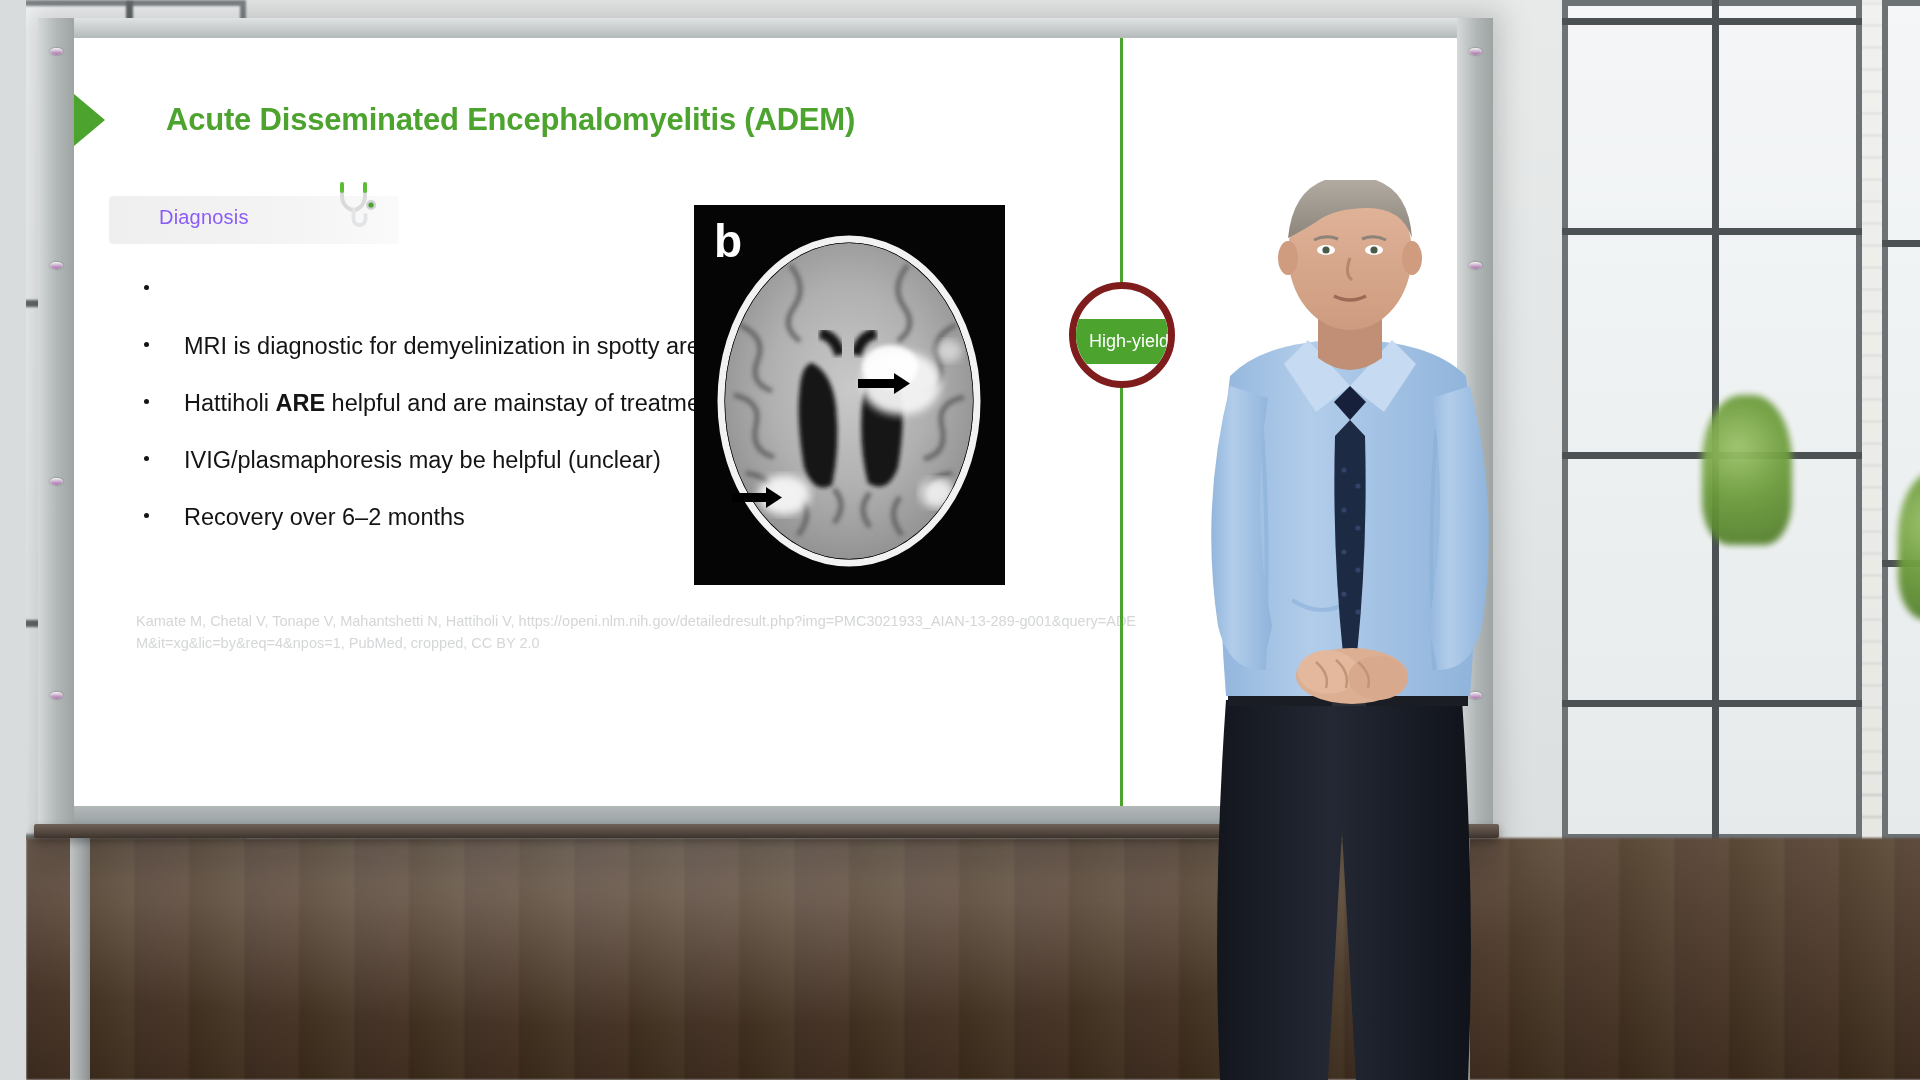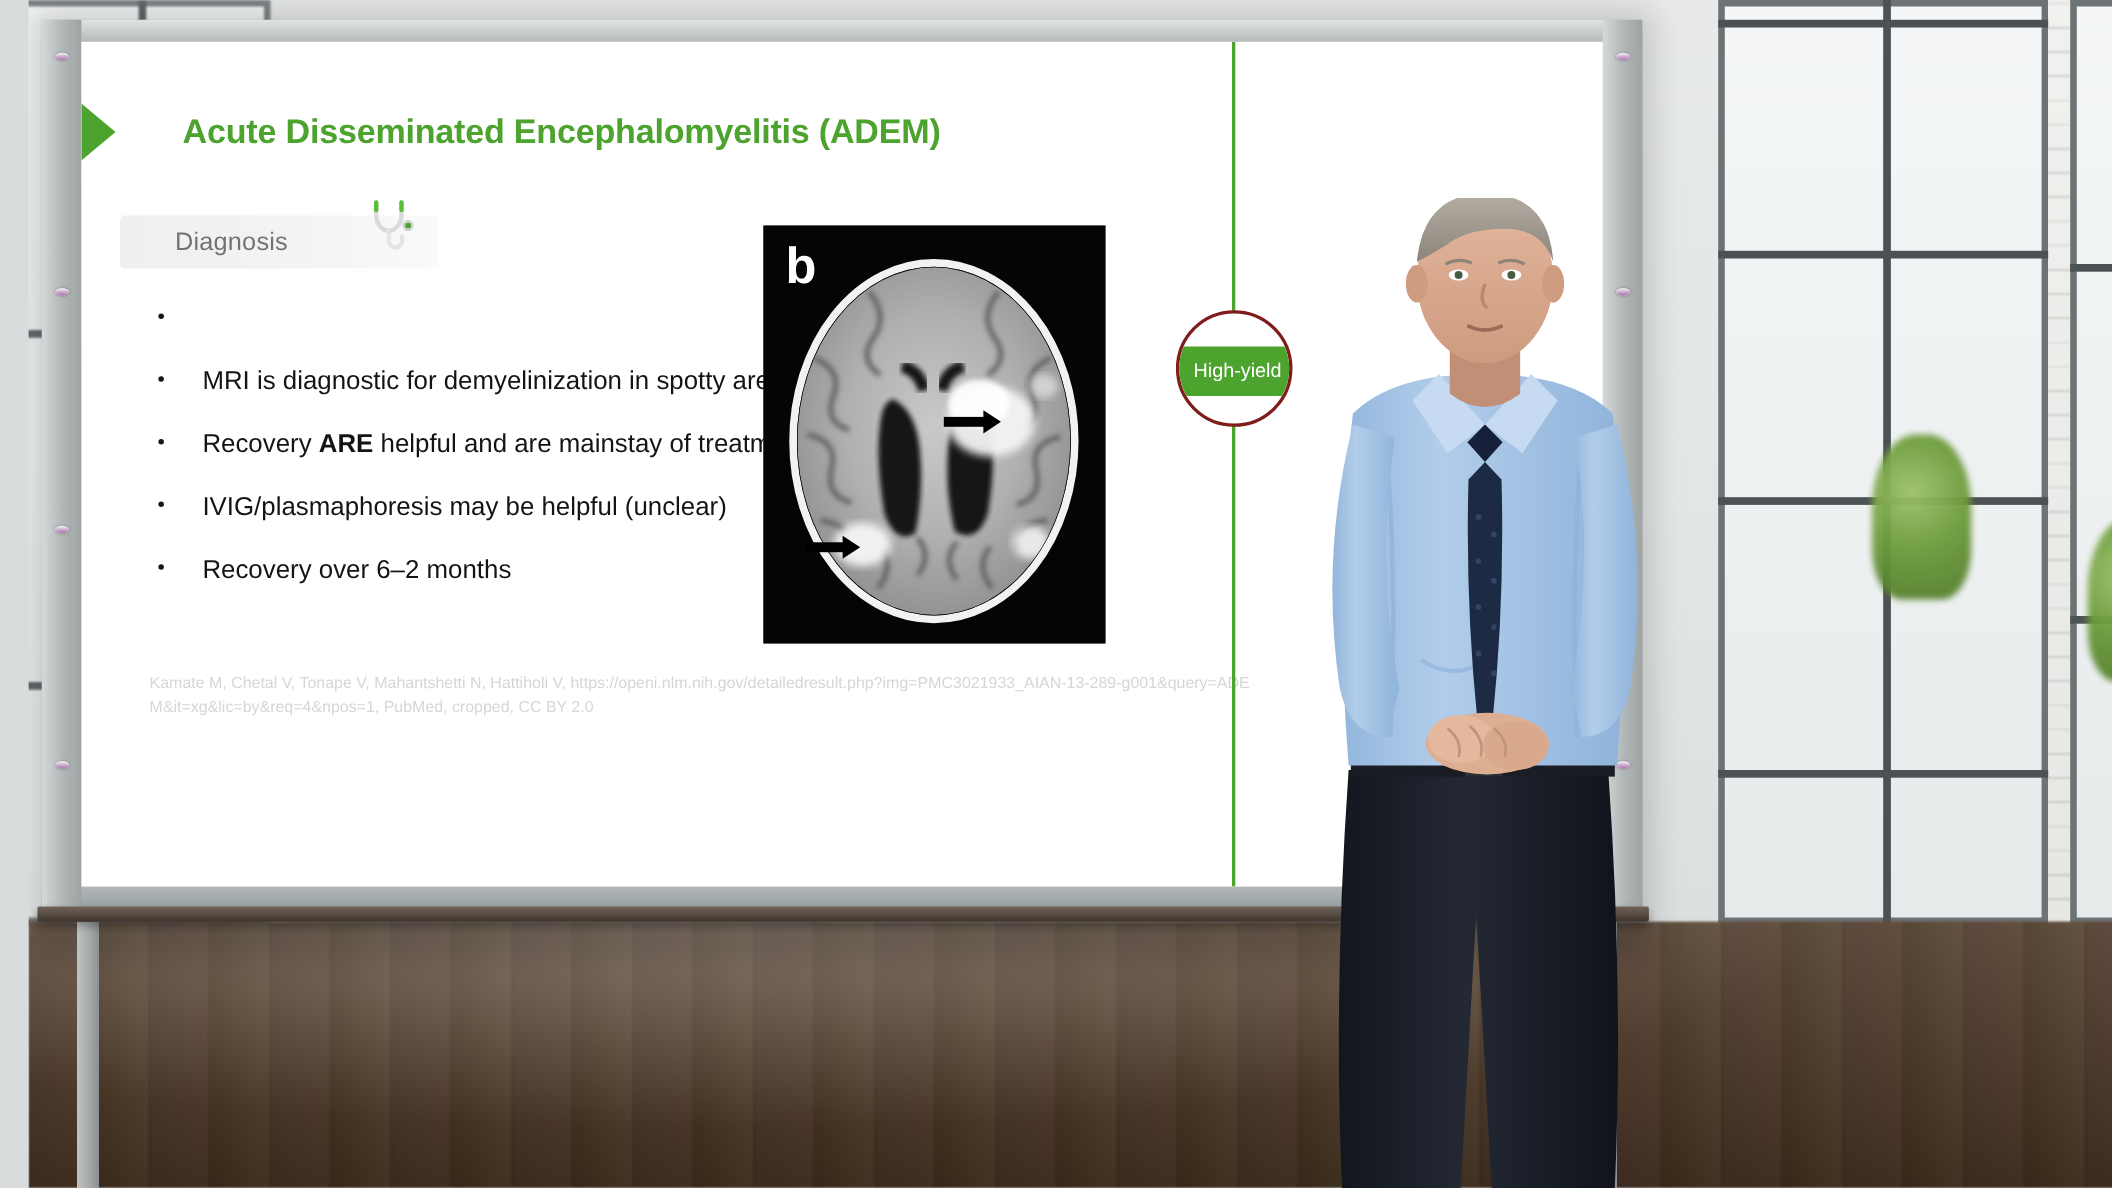--- a/index.html
+++ b/index.html
@@ -139,21 +139,21 @@
     letter-spacing: -0.2px; white-space: nowrap;
   }
 
   #subtitle-pill {
     position: absolute; left: 35px; top: 158px; width: 290px; height: 48px;
     background: linear-gradient(90deg, #efefef 0%, #f3f3f3 55%, #fafafa 100%);
     border-radius: 4px 0 0 4px;
   }
   #subtitle-text {
     position: absolute; left: 85px; top: 168px;
-    font-size: 23px; color: #737373; letter-spacing: .2px;
+    font-size: 20px; color: #8b5cf6; letter-spacing: .2px;
   }
   #steth-icon { position: absolute; left: 256px; top: 142px; width: 46px; height: 50px; }
 
   #bullet-list {
     position: absolute; left: 62px; top: 236px; width: 620px;
   }
   .bullet-row {
     position: relative;
     min-height: 57px;
     padding-left: 48px;
@@ -177,21 +177,21 @@
     word-break: break-all;
   }
 
   
   #hy-line {
     position: absolute; left: 1046px; top: 0px; width: 3px; height: 768px;
     background: #4ca32e;
   }
   #hy-badge {
     position: absolute; left: 995px; top: 244px; width: 106px; height: 106px;
-    border: 3px solid #7f1d1d; border-radius: 50%;
+    border: 7px solid #7f1d1d; border-radius: 50%;
     background: #ffffff; overflow: hidden;
   }
   #hy-band {
     position: absolute; left: -4px; top: 30px; width: 114px; height: 45px;
     background: #4ca32e;
     display: flex; align-items: center; justify-content: center;
   }
   #hy-label { font-size: 18px; color: #ffffff; white-space: nowrap; }
 
   
@@ -277,21 +277,21 @@
     <div id="bullet-list">
       <div class="bullet-row">
         <span class="dot"></span>
       </div>
       <div class="bullet-row">
         <span class="dot"></span>
         <span>MRI is diagnostic for demyelinization in spotty areas</span>
       </div>
       <div class="bullet-row">
         <span class="dot"></span>
-        <span>Recovery </span><b>ARE</b><span> helpful and are mainstay of treatment</span>
+        <span>Hattiholi </span><b>ARE</b><span> helpful and are mainstay of treatment</span>
       </div>
       <div class="bullet-row">
         <span class="dot"></span>
         <span>IVIG/plasmaphoresis may be helpful (unclear)</span>
       </div>
       <div class="bullet-row">
         <span class="dot"></span>
         <span>Recovery over 6–2 months</span>
       </div>
     </div>

